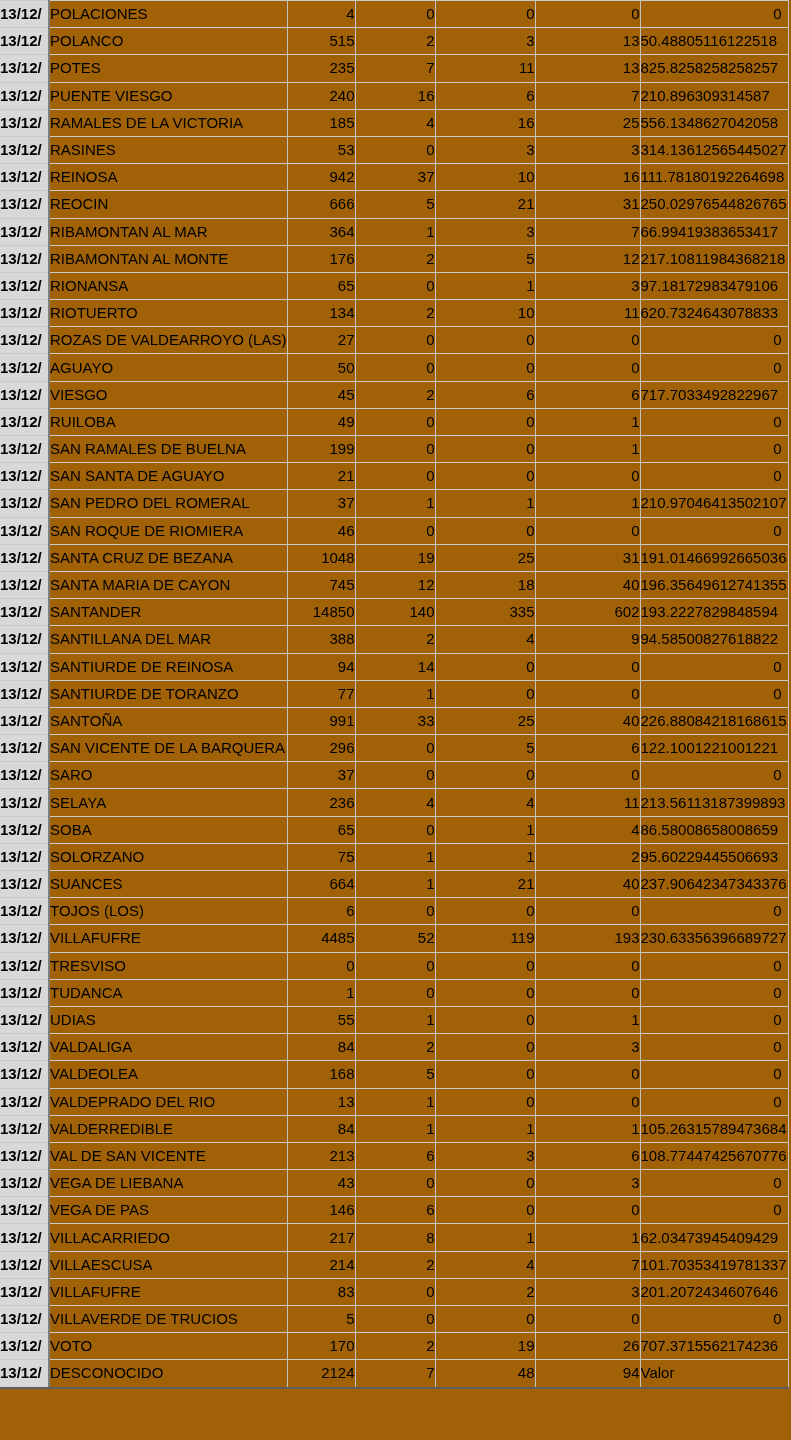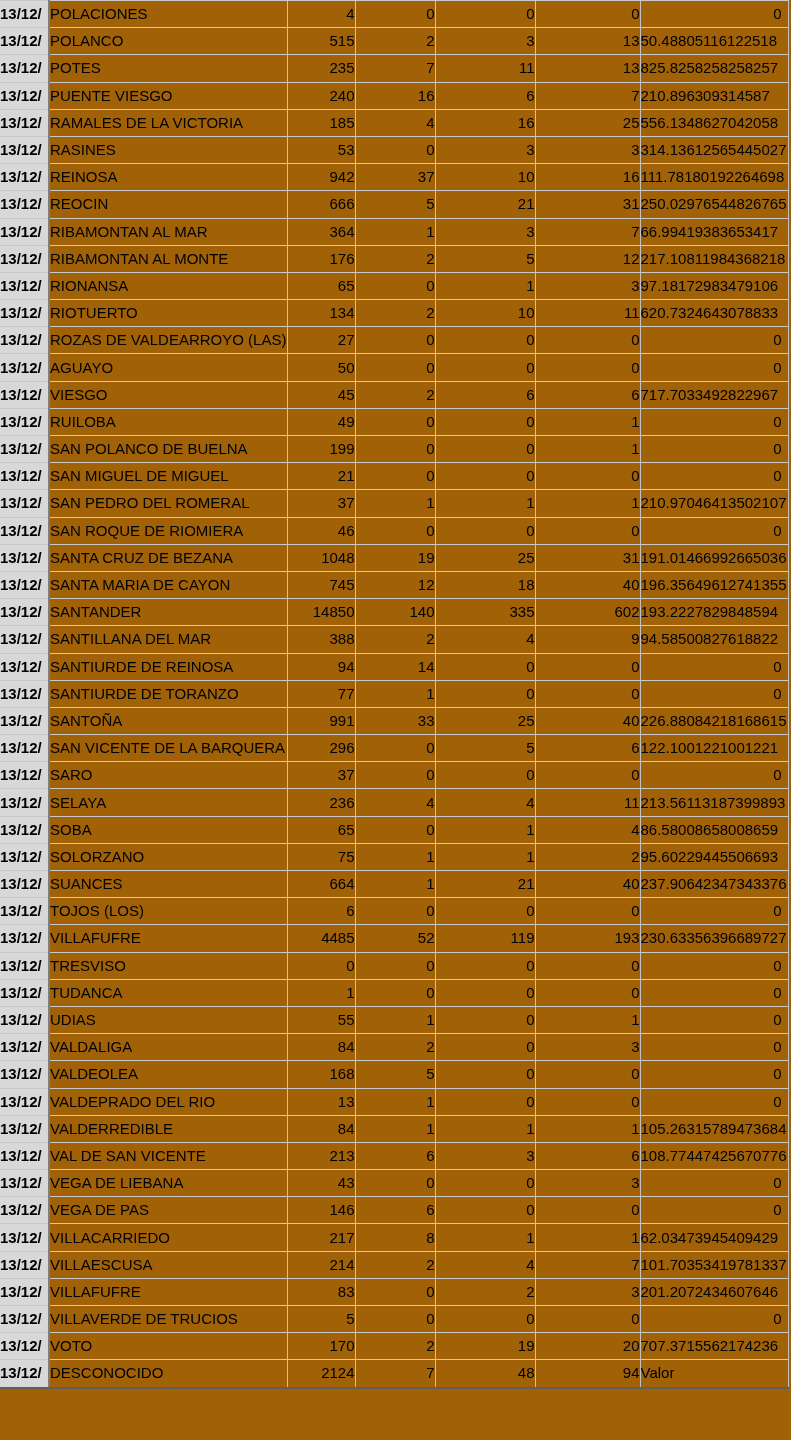--- a/index.html
+++ b/index.html
@@ -207,30 +207,30 @@
           <td class="date">13/12/</td>
           <td class="name">RUILOBA</td>
           <td class="num">49</td>
           <td class="num">0</td>
           <td class="num">0</td>
           <td class="num">1</td>
           <td class="rate zero">0</td>
         </tr>
         <tr>
           <td class="date">13/12/</td>
-          <td class="name">SAN POLANCO DE BUELNA</td>
+          <td class="name">SAN RAMALES DE BUELNA</td>
           <td class="num">199</td>
           <td class="num">0</td>
           <td class="num">0</td>
           <td class="num">1</td>
           <td class="rate zero">0</td>
         </tr>
         <tr>
           <td class="date">13/12/</td>
-          <td class="name">SAN MIGUEL DE MIGUEL</td>
+          <td class="name">SAN SANTA DE AGUAYO</td>
           <td class="num">21</td>
           <td class="num">0</td>
           <td class="num">0</td>
           <td class="num">0</td>
           <td class="rate zero">0</td>
         </tr>
         <tr>
           <td class="date">13/12/</td>
           <td class="name">SAN PEDRO DEL ROMERAL</td>
           <td class="num">37</td>
@@ -508,21 +508,21 @@
           <td class="num">0</td>
           <td class="num">0</td>
           <td class="rate zero">0</td>
         </tr>
         <tr>
           <td class="date">13/12/</td>
           <td class="name">VOTO</td>
           <td class="num">170</td>
           <td class="num">2</td>
           <td class="num">19</td>
-          <td class="num">20</td>
+          <td class="num">26</td>
           <td class="rate">707.3715562174236</td>
         </tr>
         <tr>
           <td class="date">13/12/</td>
           <td class="name">DESCONOCIDO</td>
           <td class="num">2124</td>
           <td class="num">7</td>
           <td class="num">48</td>
           <td class="num">94</td>
           <td class="rate">Valor</td>

